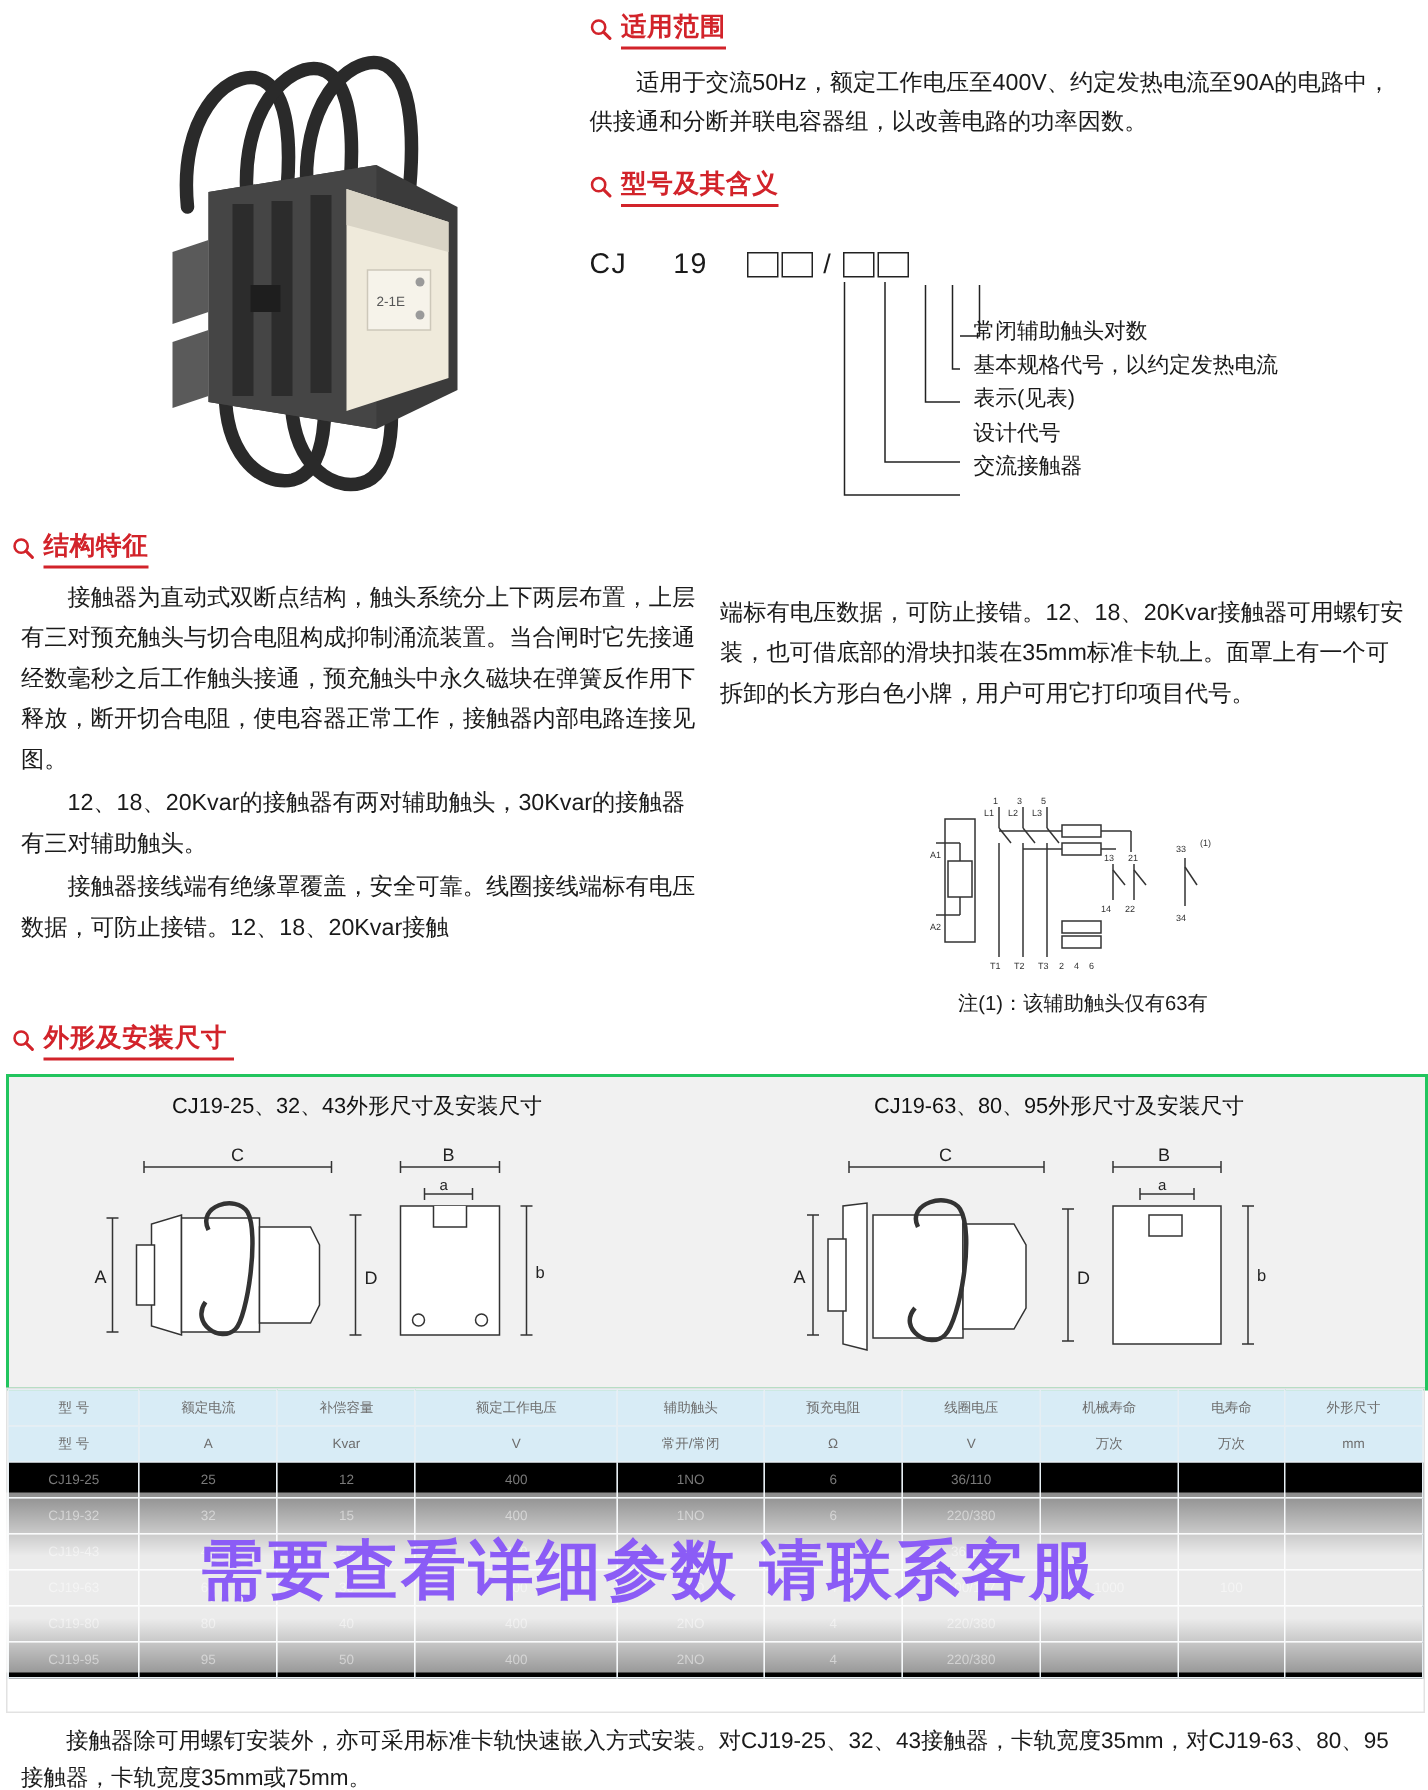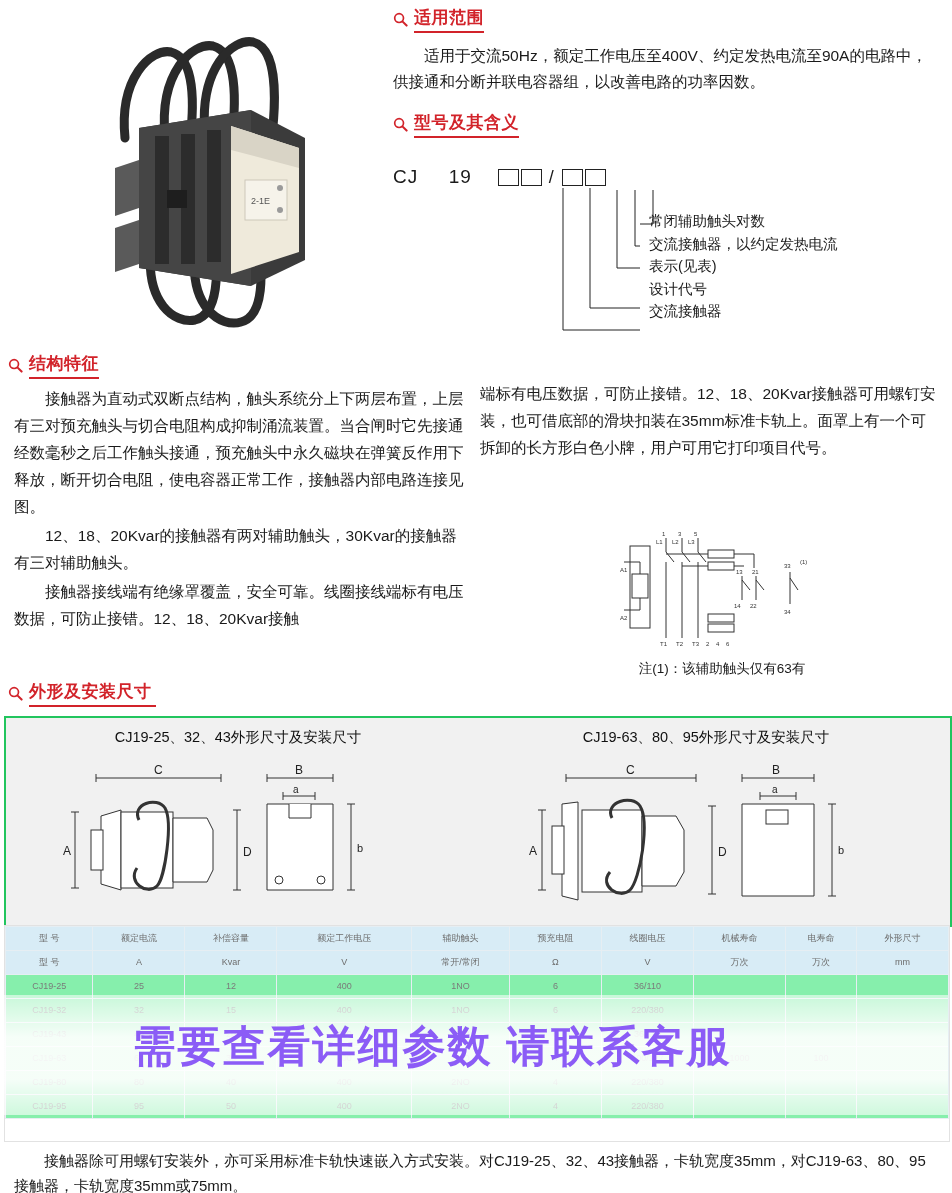--- a/index.html
+++ b/index.html
@@ -41,21 +41,21 @@
     display:inline-block;width:19px;height:15px;border:1px solid #222;vertical-align:middle;
     margin:0 1px;
   }
   .leader-lines{position:absolute;left:0;top:0;width:560px;height:190px;}
   .model-labels{position:absolute;left:264px;top:50px;font-size:14.5px;line-height:22.5px;}
   .model-labels div{white-space:nowrap;}
 
   
   .struct-head{position:absolute;left:8px;top:352px;}
   .col-left{position:absolute;left:14px;top:385px;width:452px;}
-  .col-right{position:absolute;left:480px;top:380px;width:458px;}
+  .col-right{position:absolute;left:480px;top:395px;width:458px;}
   .col-left p,.col-right p{
     font-size:15.5px;line-height:27px;margin:0 0 0 0;text-indent:2em;
   }
   .col-left p + p{margin-top:2px;}
 
   
   .circuit{position:absolute;left:604px;top:528px;width:220px;height:120px;}
   .note1{position:absolute;left:512px;top:660px;width:420px;text-align:center;font-size:13.5px;}
 
   
@@ -73,21 +73,21 @@
   
   .table-area{
     position:absolute;left:4px;top:925px;width:944px;height:215px;overflow:hidden;
     border:1px solid #e2e2e2;
   }
   table.param{border-collapse:collapse;width:944px;font-size:9px;color:#7a7a7a;}
   table.param th,table.param td{
     border:1px solid #e6eef3;text-align:center;padding:3px 1px;height:17px;line-height:11px;
   }
   table.param thead th{background:#d8ecf6;color:#6d6d6d;font-weight:normal;}
-  table.param tbody td{background:#86efac;}
+  table.param tbody td{background:#000000;}
   .overlay-text{
     position:absolute;left:0;top:1018px;width:864px;text-align:center;
     font-size:43px;font-weight:bold;color:#8b5cf6;letter-spacing:2px;
   }
   .overlay-fade{
     position:absolute;left:4px;top:995px;width:944px;height:120px;
     background:linear-gradient(180deg,rgba(255,255,255,.55) 0%,rgba(255,255,255,.92) 35%,rgba(255,255,255,.92) 70%,rgba(255,255,255,.6) 100%);
   }
 
   
@@ -171,21 +171,21 @@
         <path d="M178 28 L178 32 L178 170 L255 170"></path>
         <path d="M205 28 L205 148 L255 148"></path>
         <path d="M232 30 L232 108 L255 108"></path>
         <path d="M250 30 L250 86 L255 86"></path>
         <path d="M268 30 L268 64 L255 64"></path>
       </g>
     </svg>
 
     <div class="model-labels">
       <div>常闭辅助触头对数</div>
-      <div>交流接触器，以约定发热电流</div>
+      <div>基本规格代号，以约定发热电流</div>
       <div>表示(见表)</div>
       <div>设计代号</div>
       <div>交流接触器</div>
     </div>
   </div>
 
   <div class="sec-head struct-head">
     <span class="mag">
       <svg width="15" height="15" viewBox="0 0 16 16">
         <circle cx="6.5" cy="6.5" r="4.7" fill="none" stroke="#d2232a" stroke-width="1.8"></circle>

